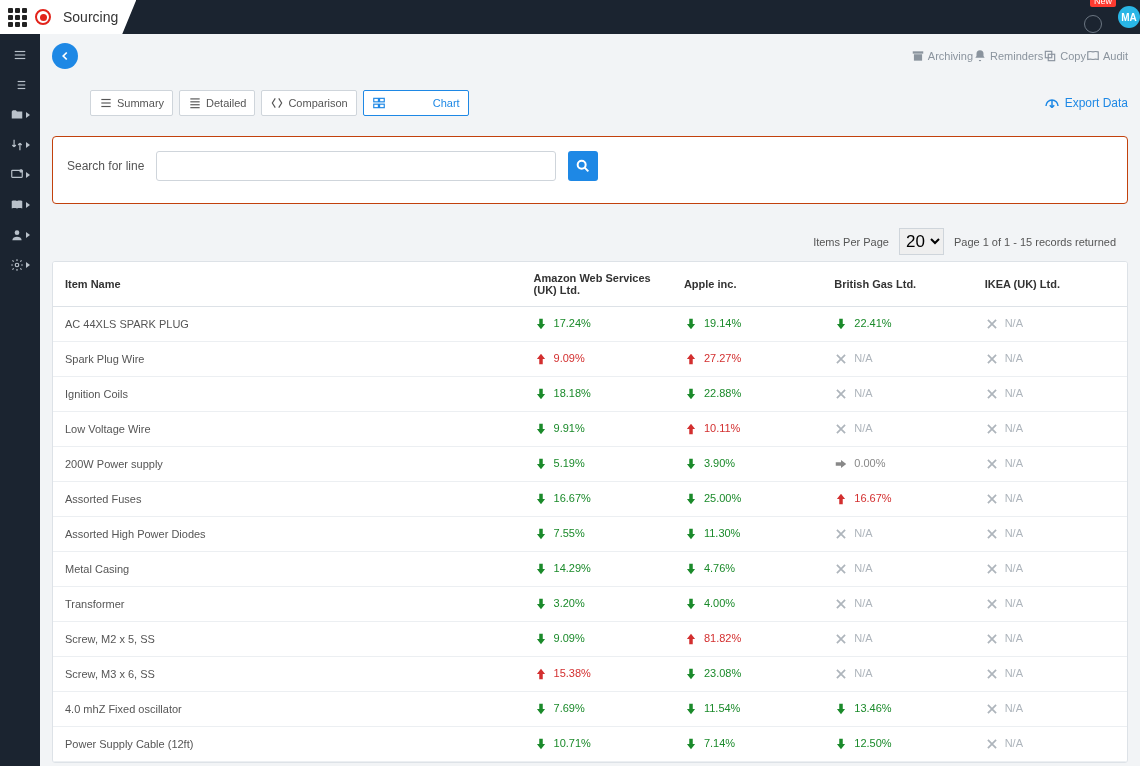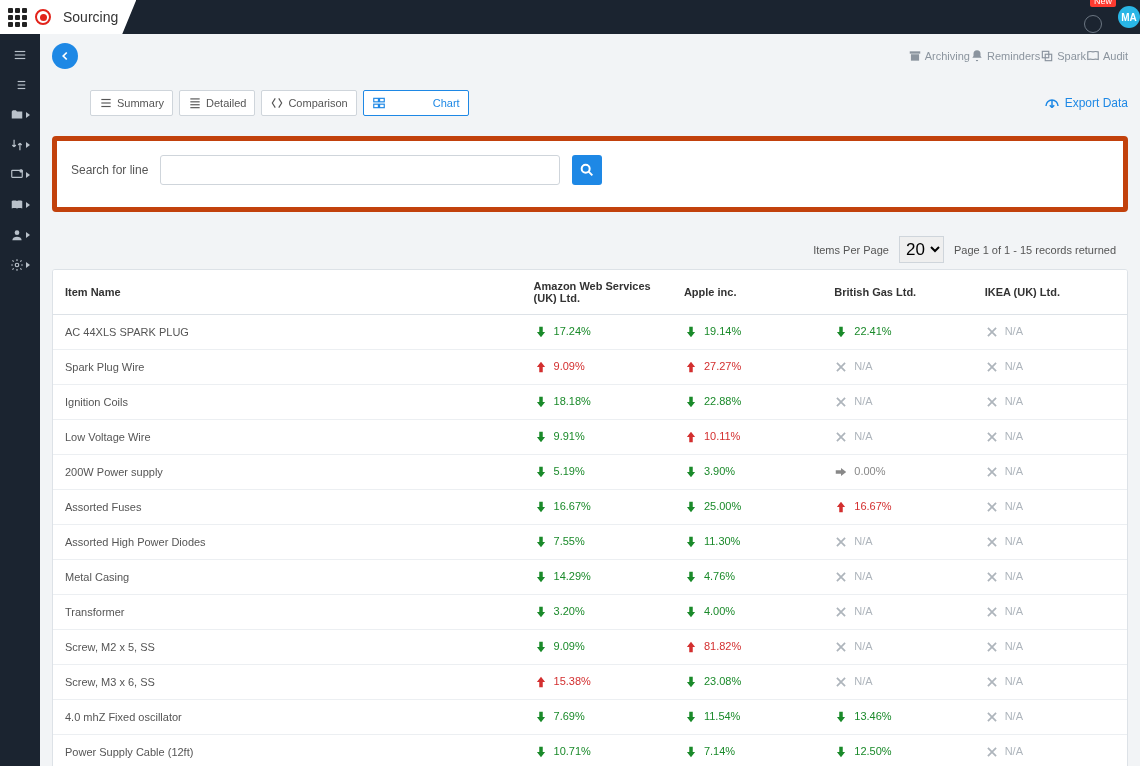--- a/index.html
+++ b/index.html
@@ -37,21 +37,21 @@
   .tab.active { background: #fff; color: #333; position: relative; }
   .tab.active::before { content: ""; position: absolute; top: -1px; left: -1px; right: -1px; height: 2px; background: #1e88e5; }
 
   .inner { padding: 12px; }
 
   .viewmode-row { display: flex; gap: 6px; align-items: center; margin-bottom: 20px; padding-left: 38px; }
   .vm-btn { border: 1px solid #cfd5db; background: #fff; padding: 5px 8px; display: flex; align-items: center; gap: 4px; font-size: 11px; color: #555; cursor: pointer; border-radius: 2px; }
   .vm-btn.active { border-color: #1e88e5; color: #1e88e5; gap: 47px; }
   .export-link { margin-left: auto; color: #1e88e5; display: flex; align-items: center; gap: 4px; font-size: 12px; cursor: pointer; }
 
-  .search-panel { border: 5px solid #c2410c; border-radius: 4px; background: #fff; padding: 14px 14px 22px 14px; display: flex; align-items: center; gap: 12px; margin-bottom: 14px; }
+  .search-panel { border: 1px solid #c2410c; border-radius: 4px; background: #fff; padding: 14px 14px 22px 14px; display: flex; align-items: center; gap: 12px; margin-bottom: 14px; }
   .search-label { font-size: 12px; color: #555; }
   .search-input { flex: 0 0 400px; height: 30px; border: 1px solid #cfd5db; border-radius: 3px; padding: 0 8px; font-size: 12px; }
   .search-btn { width: 30px; height: 30px; background: #1e88e5; border-radius: 3px; display: flex; align-items: center; justify-content: center; color: #fff; cursor: pointer; }
 
   .pager-line { display: flex; justify-content: flex-end; align-items: center; gap: 10px; font-size: 11px; color: #555; padding: 0 12px 6px 12px; margin-top: 24px; }
   .pager-line select { border: 1px solid #cfd5db; padding: 2px; font-size: 17px; }
 
   .table-wrap { border: 1px solid #dde2e7; background: #fff; border-radius: 3px; overflow: hidden; }
   table { width: 100%; border-collapse: collapse; table-layout: fixed; }
   th, td { text-align: left; padding: 10px 8px; font-size: 11px; border-bottom: 1px solid #eceff2; }
@@ -179,21 +179,21 @@
           <svg class="mini" viewBox="0 0 24 24" fill="currentColor">
               <path d="M12 2a6 6 0 016 6v4l2 3H4l2-3V8a6 6 0 016-6zM10 19a2 2 0 004 0"></path>
             </svg>
           <span>Reminders</span>
         </div>
         <div class="titem">
           <svg class="mini" viewBox="0 0 24 24" fill="none" stroke="currentColor" stroke-width="2">
               <rect x="9" y="9" width="11" height="11"></rect>
               <rect x="4" y="4" width="11" height="11"></rect>
             </svg>
-          <span>Spark</span>
+          <span>Copy</span>
         </div>
         <div class="titem">
           <svg class="mini" viewBox="0 0 24 24" fill="none" stroke="currentColor" stroke-width="2">
               <path d="M3 5c3-1 6-1 9 0 3-1 6-1 9 0v13c-3-1-6-1-9 0-3-1-6-1-9 0z"></path>
             </svg>
           <span>Audit</span>
         </div>
       </div>
     </div>
 

